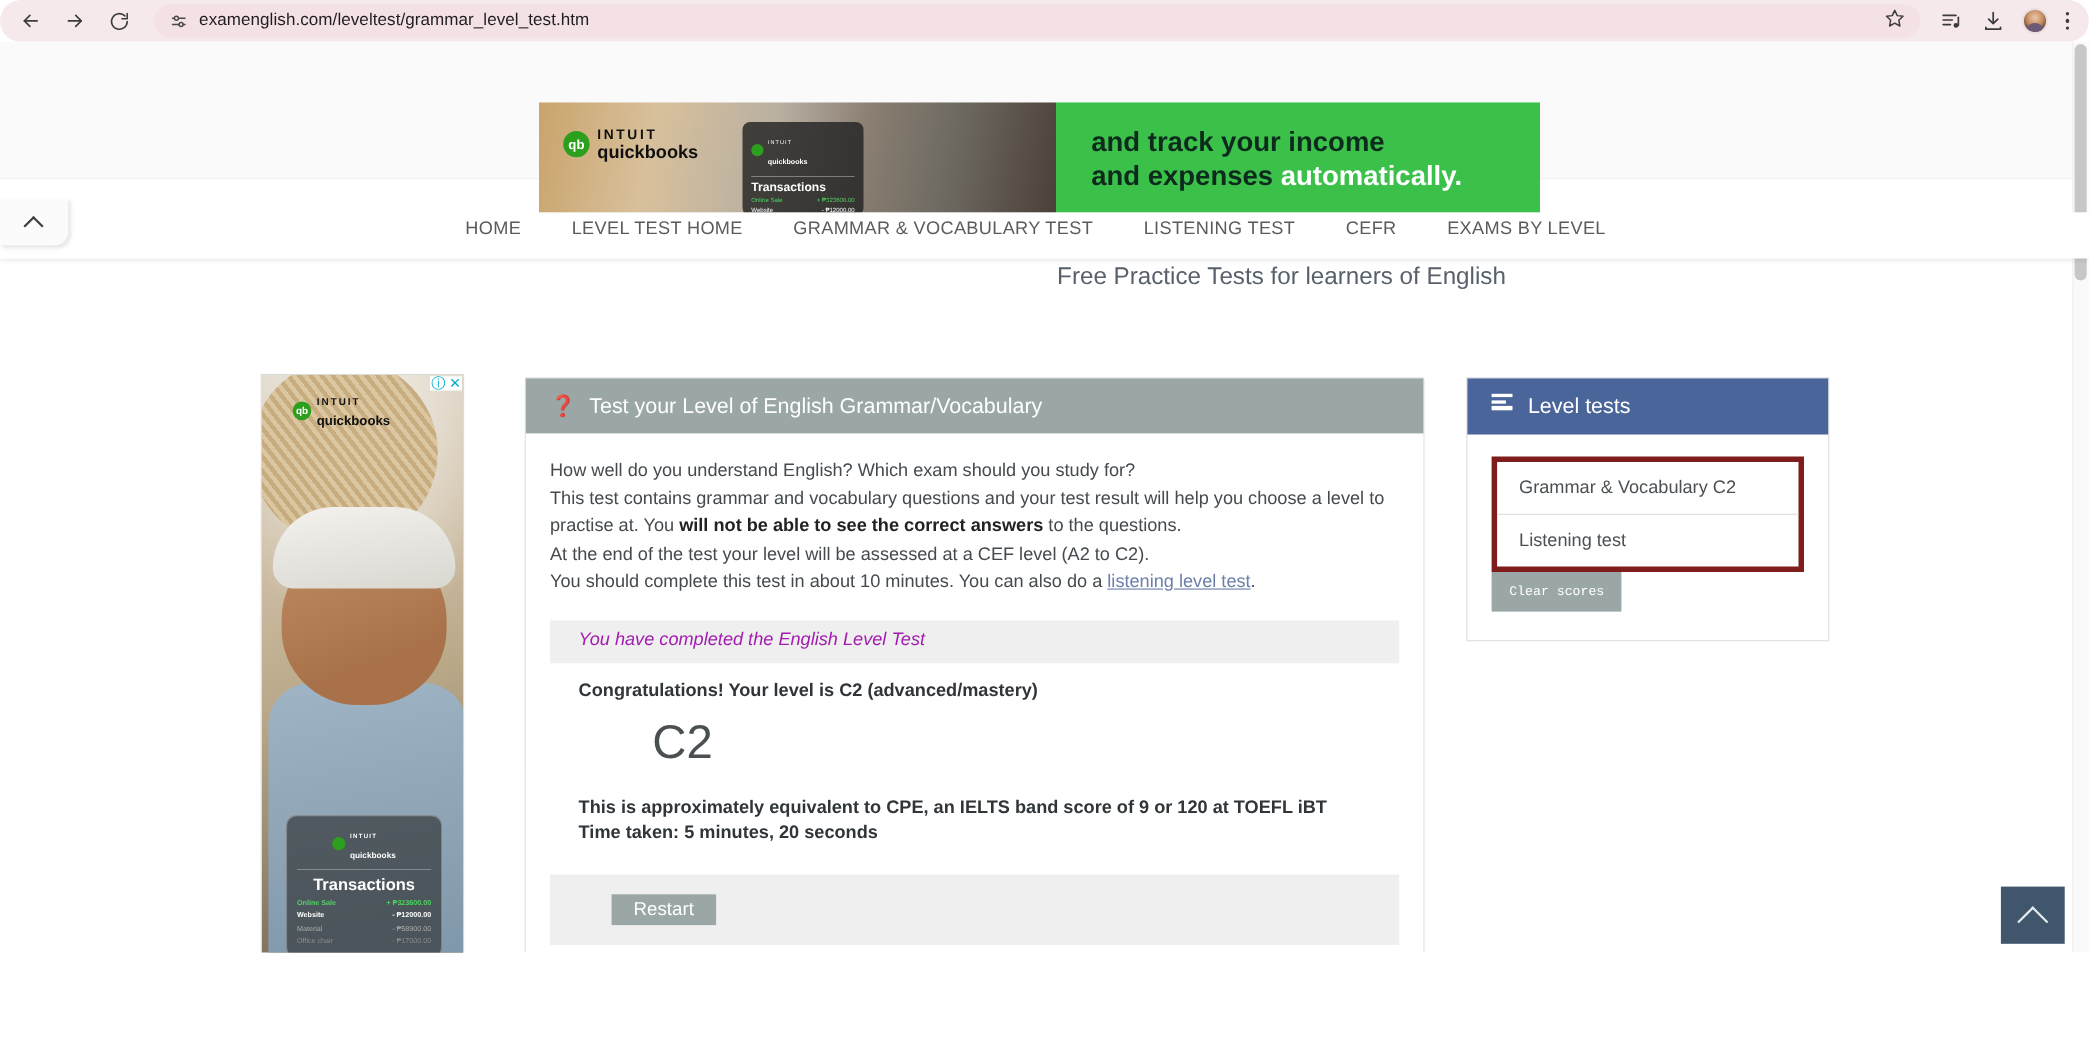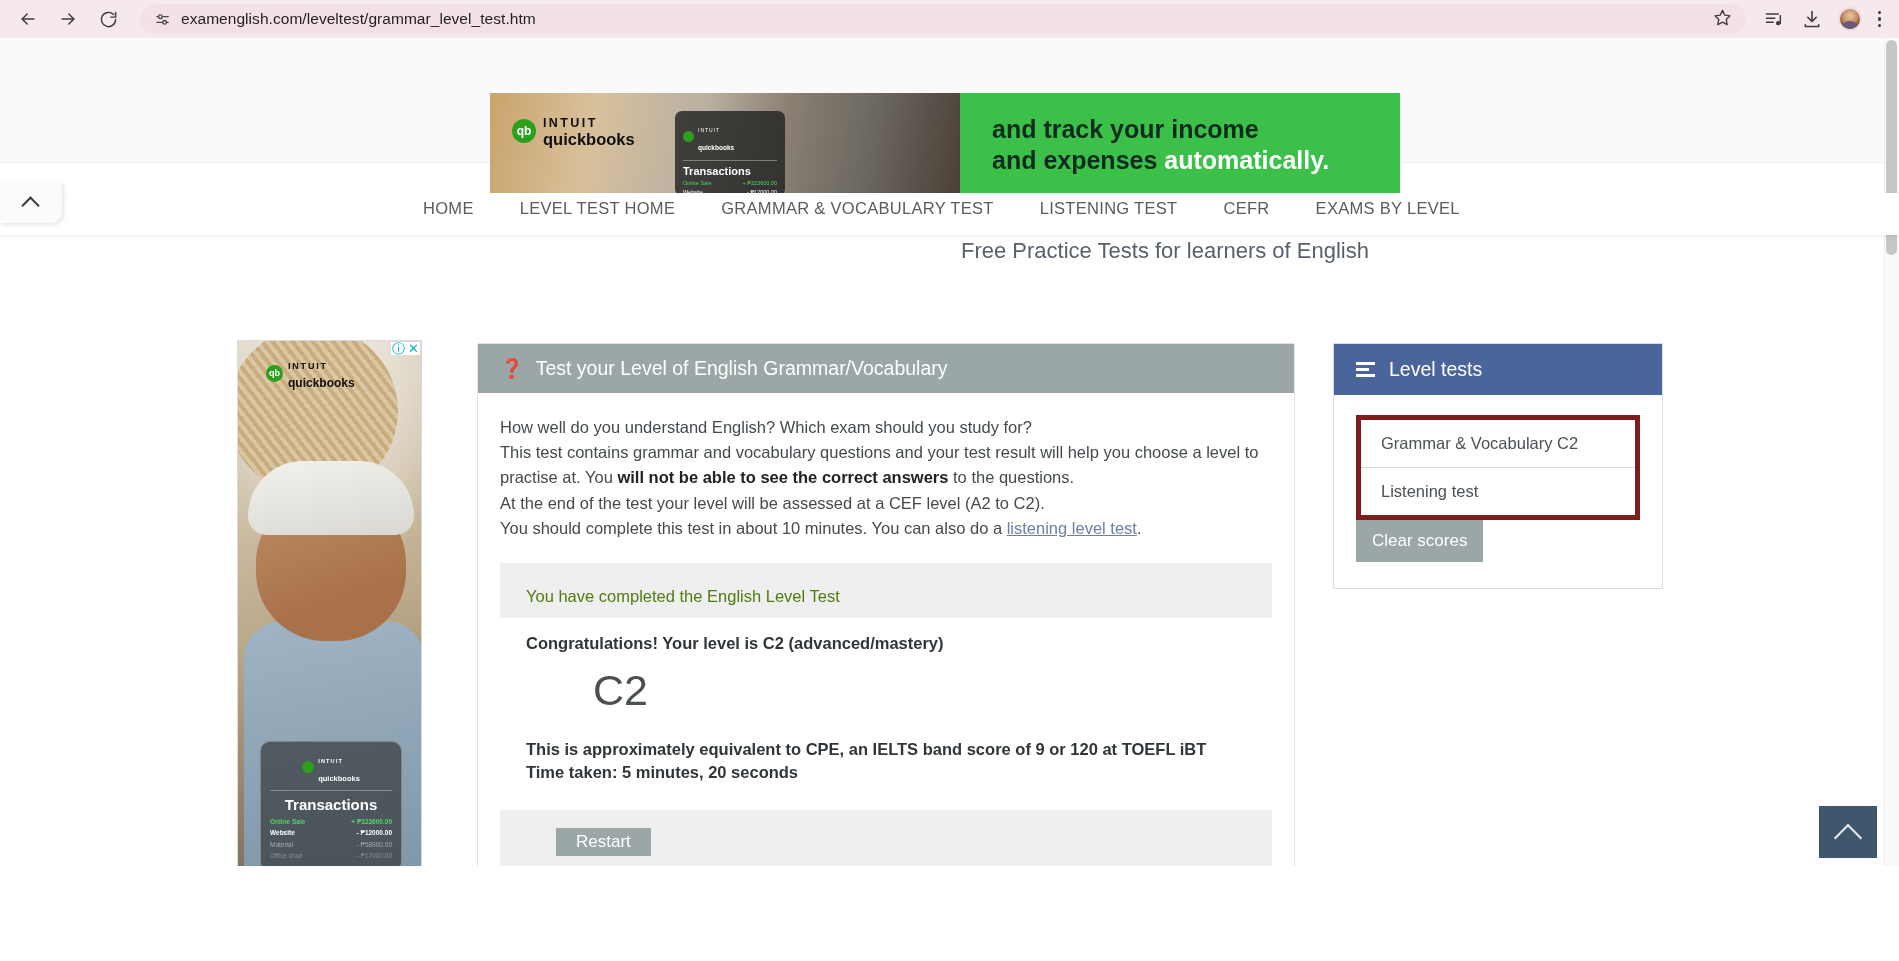--- a/index.html
+++ b/index.html
@@ -12,20 +12,21 @@
 
   
   .browser-bar {
     height: 38px;
     background: #f6e9ec;
     display: flex;
     align-items: center;
     padding: 0 10px;
     gap: 4px;
     position: relative;
+    border-radius: 19px;
   }
   .nav-btn {
     width: 36px; height: 36px;
     display: flex; align-items: center; justify-content: center;
     border-radius: 50%;
     color: #3c3c3c;
     flex: none;
   }
   .nav-btn svg { display:block; }
   .omnibox {
@@ -258,23 +259,24 @@
   .card-body { padding: 22px 22px 0 22px; }
   .p-line {
     font-size: 16.5px; color: #444a4e; line-height: 1.53;
   }
   .p-line b { color:#222; }
   .link { color: #6b7fa8; }
 
   .result-head {
     margin-top: 22px;
     background: #efefef;
-    padding: 24px 0 12px 26px;
+    padding: 8px 0 12px 26px;
+    font-style: italic;
     font-size: 16.5px;
-    color: #4d7c0f;
+    color: #a21caf;
   }
   .congrats {
     margin-top: 16px; margin-left: 26px;
     font-size: 16.5px; font-weight: bold; color:#2f3538;
   }
   .big-level {
     margin-top: 16px; margin-left: 93px;
     font-size: 43px; color:#4a4f52; line-height:1;
   }
   .equiv {
@@ -300,37 +302,37 @@
   
   .sidebar {
     position:absolute; left: 1333px; top: 55px; width: 330px;
     border:1px solid #dcdcdc;
     background:#fff;
   }
   .sb-head {
     background:#4a659a; color:#fff;
     padding: 14px 0 14px 22px;
     font-size: 19.5px;
-    display:flex; align-items:center; gap:14px;
+    display:flex; align-items:flex-start; gap:14px;
   }
   .list-icon { display:flex; flex-direction:column; gap:2.5px; width:19px; }
   .list-icon i { display:block; height:3.2px; background:#fff; }
   .list-icon i:nth-child(1){width:19px;}
   .list-icon i:nth-child(2){width:13px;}
   .list-icon i:nth-child(3){width:19px;}
   .sb-body { padding: 20px 22px 26px 22px; }
   .sb-list { border:5px solid #7f1d1d; }
   .sb-item {
     padding: 14px 0 14px 20px;
     font-size: 16.5px; color: #4b5054;
   }
   .sb-item + .sb-item { border-top:1px solid #dcdcdc; }
   .btn-clear {
     background:#9aa7a6; color:#fff; border:none;
-    font-size:17px; font-family:Liberation Sans, sans-serif;
+    font-size:12px; font-family:Liberation Mono, monospace;
     padding: 11px 16px; margin-top: 0; cursor:pointer; display:block;
   }
 
   .x-post {
     position:absolute; left: 1333px; top: 583px;
     background:#000; color:#fff;
     border-radius: 999px;
     height: 24px; padding: 0 12px;
     display:flex; align-items:center; gap:6px;
     font-size: 13px; font-weight:bold;

